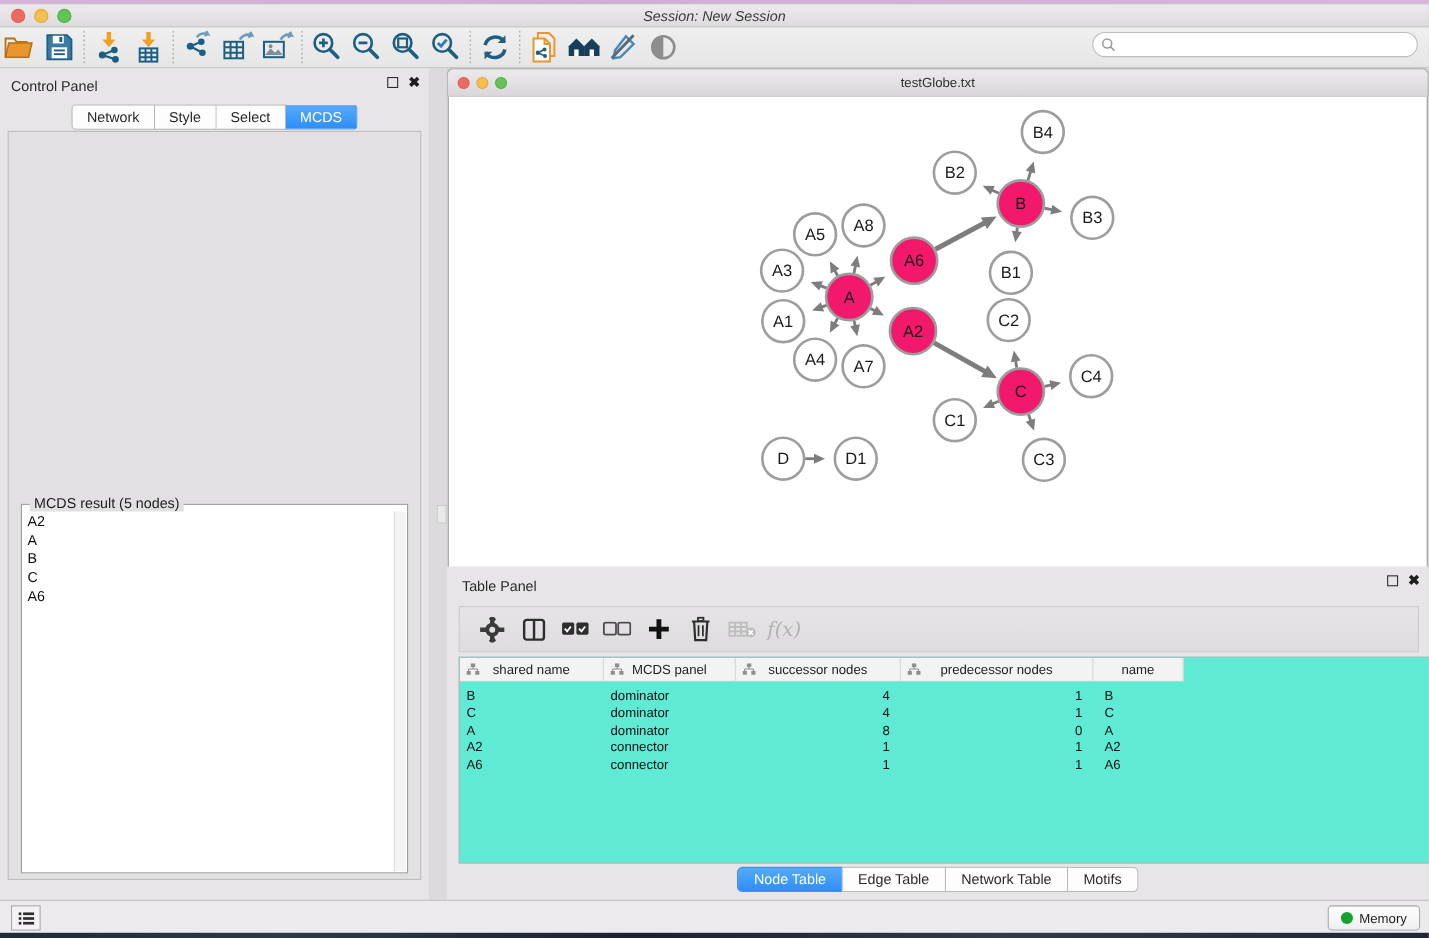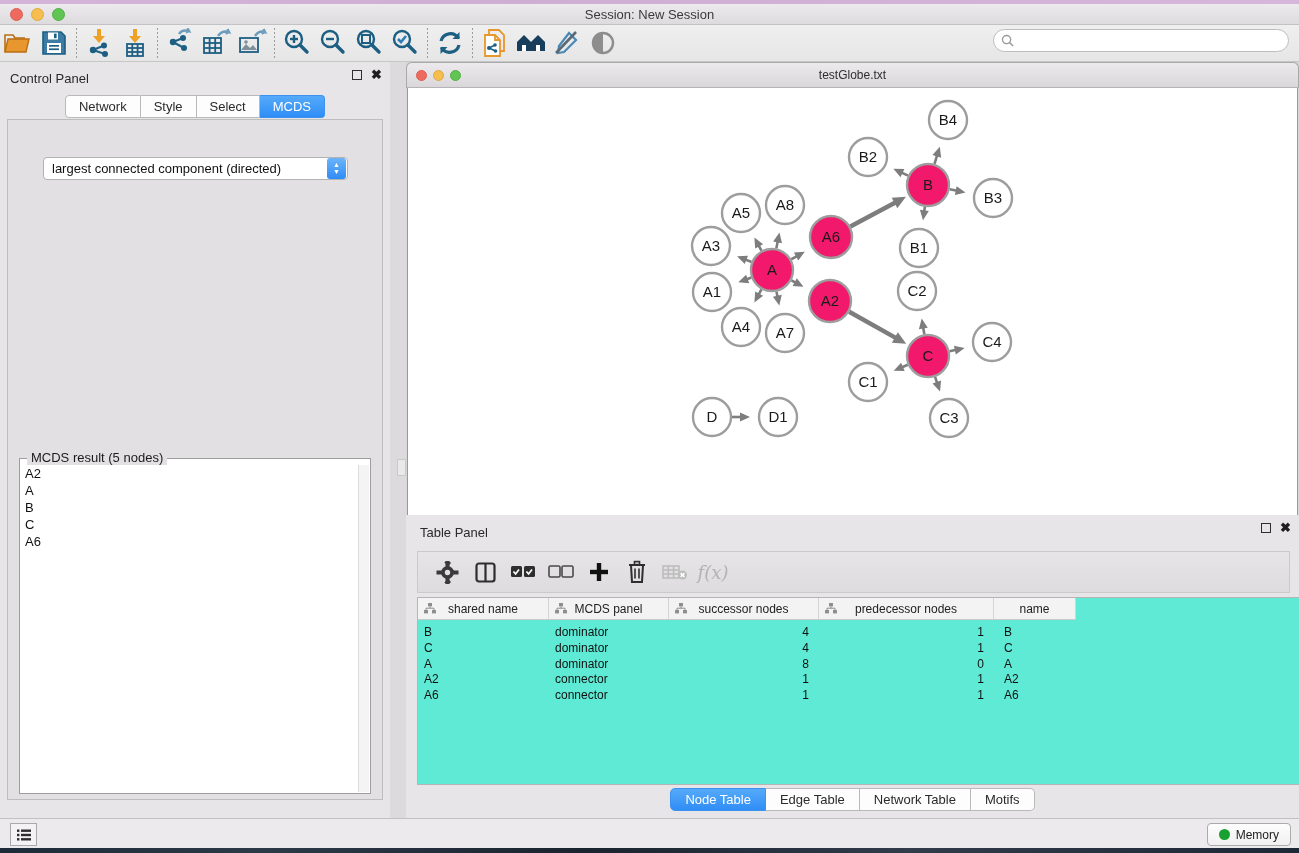--- a/index.html
+++ b/index.html
@@ -4,21 +4,21 @@
 <style>
   * { margin:0; padding:0; box-sizing:border-box; }
   html,body { width:1299px; height:853px; overflow:hidden; }
   body { font-family:"Liberation Sans", sans-serif; background:#d8d6d8; position:relative; font-size:13px; color:#1e1e1e; }
 
   
   .wallpaper-top { position:absolute; left:0; top:0; width:1299px; height:4px;
     background:linear-gradient(90deg,#d4b4d8,#cfaed4 40%,#d6b6da); }
   .titlebar { position:absolute; left:0; top:4px; width:1299px; height:21px;
     background:linear-gradient(#eceaec,#dddbdd); border-bottom:1px solid #c3c1c3;
-    display:flex; align-items:center; }
+    display:flex; align-items:center;font-style:italic; }
   .traffic { display:flex; gap:8px; margin-left:10px; }
   .light { width:13px; height:13px; border-radius:50%; }
   .light.red   { background:#ee6a5f; border:1px solid #d95f55; }
   .light.yellow{ background:#f5be4f; border:1px solid #dfa93e; }
   .light.green { background:#61c554; border:1px solid #52ae46; }
   .win-title { position:absolute; left:0; right:0; text-align:center; font-size:13px; color:#3a3a3a; }
 
   
   .main-toolbar { position:absolute; left:0; top:25px; width:1299px; height:37px;
     background:linear-gradient(#efefef,#e6e6e6); border-bottom:1px solid #c6c6c6;
@@ -300,27 +300,20 @@
   </div>
   <div class="cp-tabs">
       <div class="tab-group" id="cp-tab-group">
         <div class="cp-tab">Network</div>
         <div class="cp-tab">Style</div>
         <div class="cp-tab">Select</div>
         <div class="cp-tab active">MCDS</div>
       </div>
     </div>
   <div class="cp-body">
-    <div class="combo">
-      <span class="combo-text">largest connected component (directed)</span>
-      <span class="combo-stepper">
-          <span>▲</span>
-          <span>▼</span>
-        </span>
-    </div>
     <div class="result-box">
       <span class="result-title">MCDS result (5 nodes)</span>
       <div class="result-list" id="result-list">
           <div class="result-item">A2</div>
           <div class="result-item">A</div>
           <div class="result-item">B</div>
           <div class="result-item">C</div>
           <div class="result-item">A6</div>
         </div>
       <div class="result-scroll"></div>

